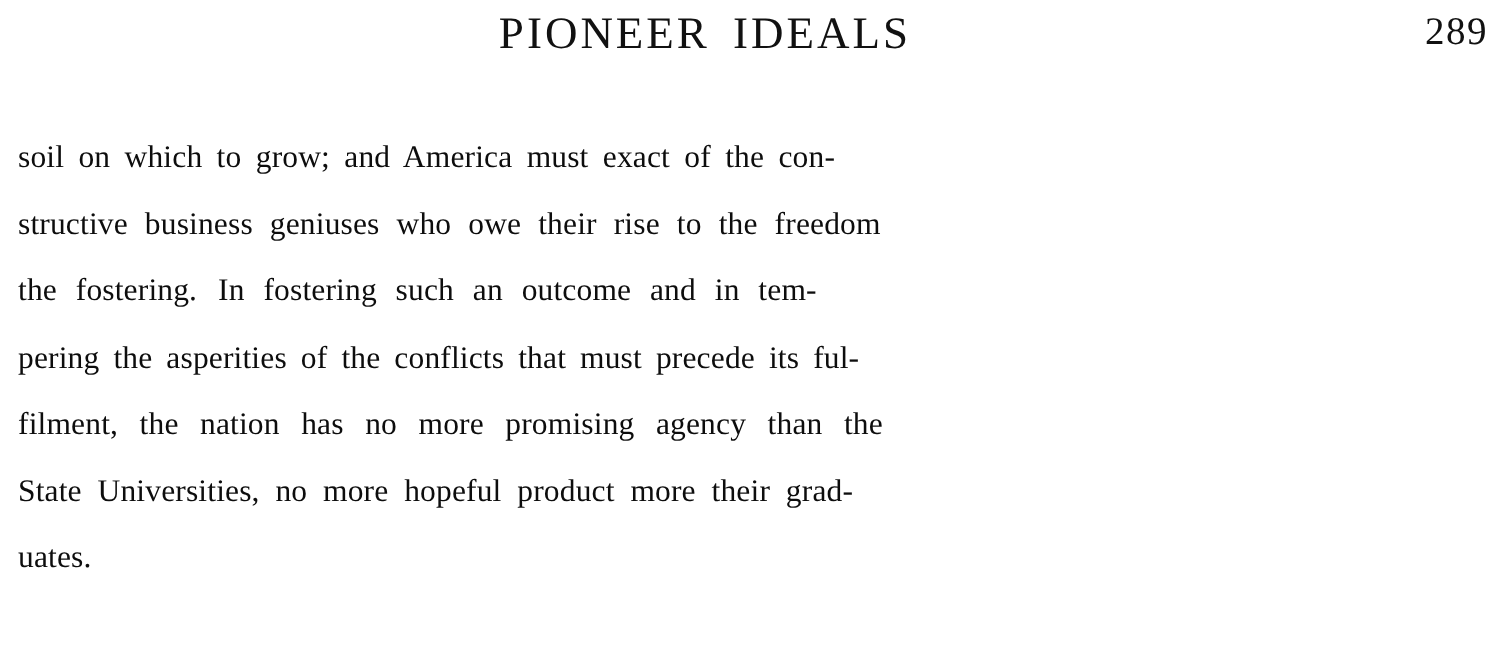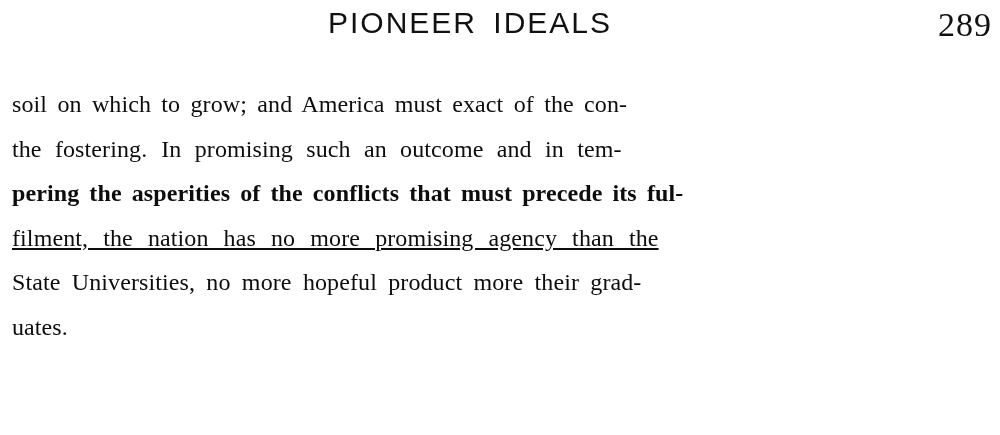--- a/index.html
+++ b/index.html
@@ -26,75 +26,76 @@
     left: 0;
     width: 1000px;
     height: 40px;
   }
   .head-title {
     position: absolute;
     left: 0;
     top: 0;
     width: 940px;
     text-align: center;
-    font-family: Liberation Sans, sans-serif;
+    font-family: Liberation Serif, serif;
     font-size: 30px;
     letter-spacing: 2.0px;
     word-spacing: 6px;
     color: #111111;
     white-space: nowrap;
   }
   .head-folio {
     position: absolute;
     right: 8px;
     top: 0;
     font-family: "Liberation Serif", serif;
-    font-size: 34px;
+    font-size: 26px;
     letter-spacing: 1px;
     color: #111111;
   }
   .body-block {
     position: absolute;
     top: 82px;
     left: 12px;
     width: 976px;
   }
   .body-line {
     font-family: "Liberation Serif", serif;
-    font-size: 24px;
+    font-size: 21px;
     line-height: 44.5px;
     color: #0d0d0d;
     white-space: nowrap;
     letter-spacing: 0.1px;
   }
   
   .l1 { word-spacing: 4.2px; }
   .l2 { word-spacing: 6.0px; }
   .l3 { word-spacing: 10.5px; }
   .l4 { word-spacing: 7.2px; }
-  .l5 { word-spacing: 4.0px; font-weight: bold; }
-  .l6 { word-spacing: 9.0px; text-decoration: underline; }
+  .l5 { word-spacing: 4.0px; }
+  .l6 { word-spacing: 9.0px; }
   .l7 { word-spacing: 5.2px; }
   .l8 { word-spacing: 0px; }
   .sp-wide { display: inline-block; width: 14px; }
 </style>
 </head>
 <body>
 
 <div class="page">
 
   <div class="running-head">
     <div class="head-title">PIONEER IDEALS</div>
     <div class="head-folio">289</div>
   </div>
 
   <div class="body-block">
     <div class="body-line l1">soil on which to grow; and America must exact of the con-</div>
+    <div class="body-line l2">structive business geniuses who owe their rise to the freedom</div>
     <div class="body-line l4">
-      <span>the fostering.</span><span class="sp-wide"></span><span>In promising such an outcome and in tem-</span>
+      <span>the fostering.</span><span class="sp-wide"></span><span>In fostering such an outcome and in tem-</span>
     </div>
     <div class="body-line l5">pering the asperities of the conflicts that must precede its ful-</div>
     <div class="body-line l6">filment, the nation has no more promising agency than the</div>
     <div class="body-line l7">State Universities, no more hopeful product more their grad-</div>
     <div class="body-line l8">uates.</div>
   </div>
 
 </div>
 
 </body></html>

